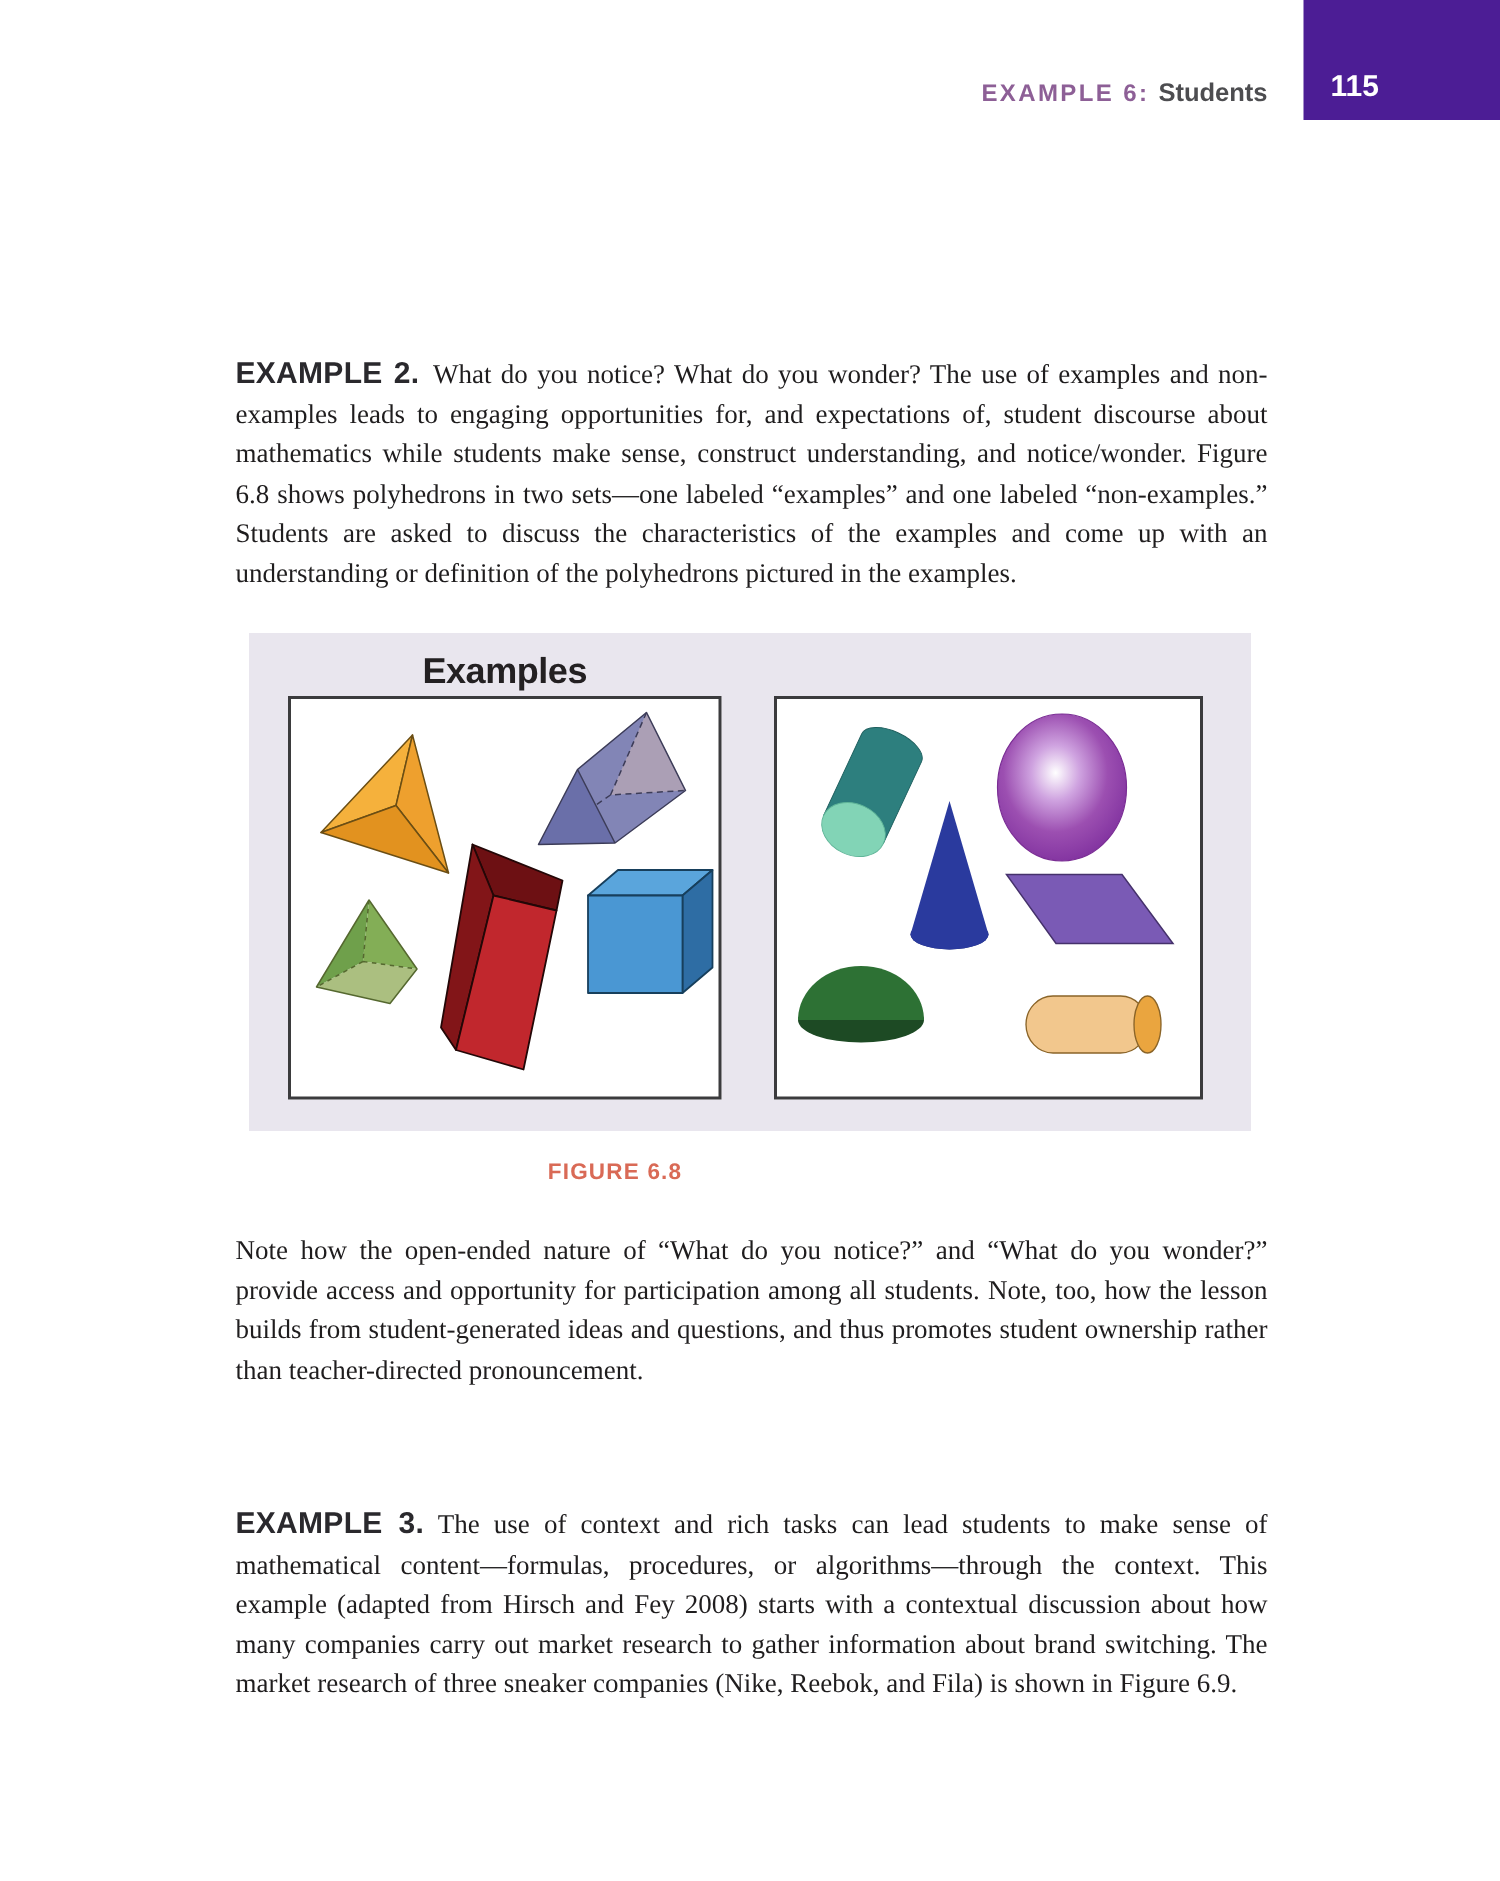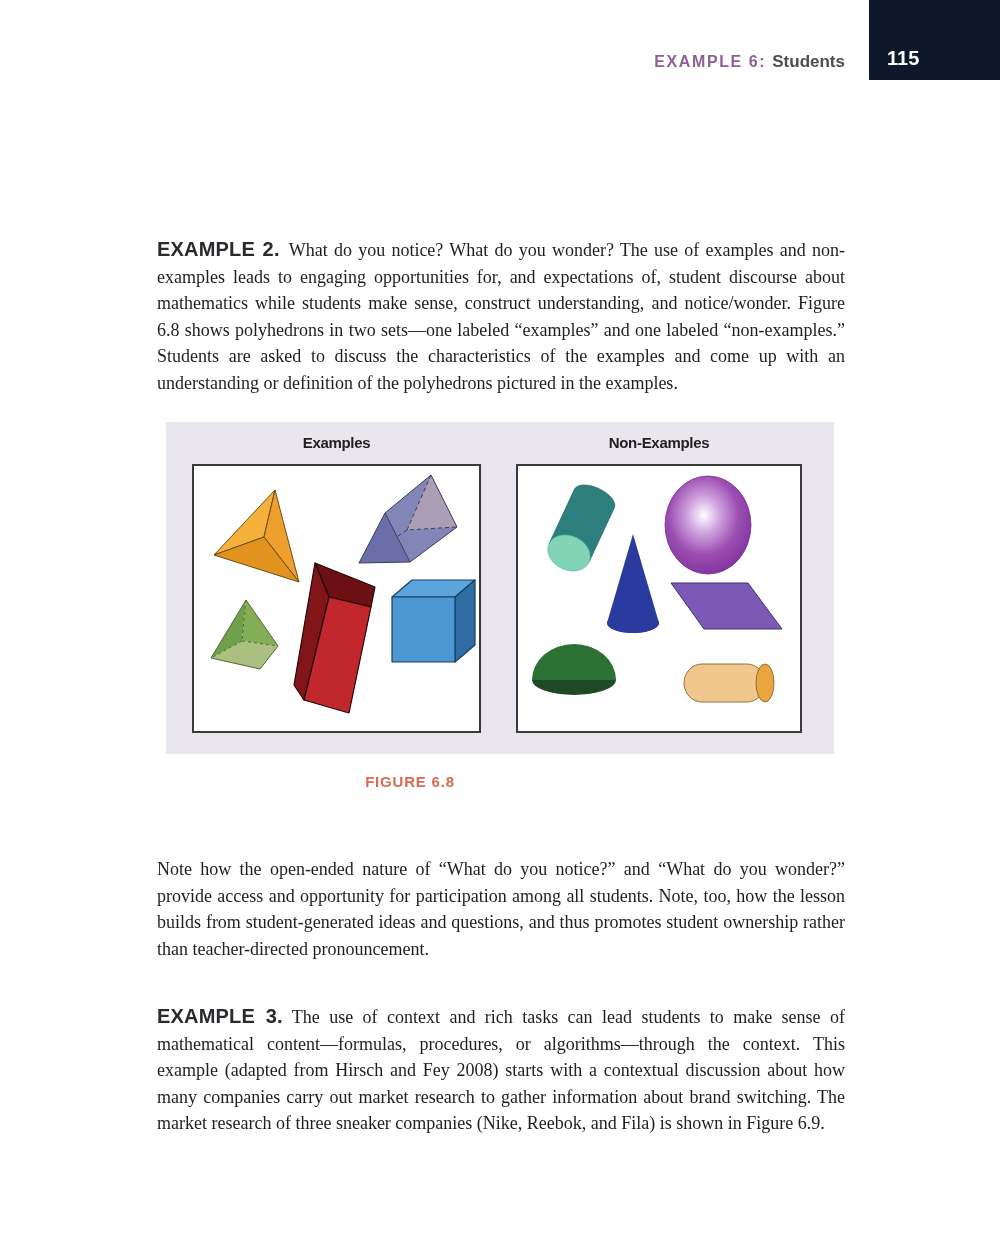--- a/index.html
+++ b/index.html
@@ -13,52 +13,52 @@
   .running-head {
     position:absolute; top:52px; right:155px;
     font-family:"Liberation Sans", sans-serif; font-weight:bold;
     font-size:17px; white-space:nowrap;
   }
   .chap-label { color:#8d5f96; letter-spacing:1.6px; font-size:16px; }
   .chap-title { color:#4d4d50; margin-left:6px; }
 
   .page-tab {
     position:absolute; top:0; right:0; width:131px; height:80px;
-    background:#0f172a;
+    background:#4c1d95;
   }
   .page-tab .num {
     position:absolute; left:18px; bottom:10px;
     color:#ffffff; font-family:"Liberation Sans", sans-serif;
     font-weight:bold; font-size:20px;
   }
 
   
   .tblock {
     position:absolute; left:157px; width:688px;
     font-size:18px; line-height:26.5px; text-align:justify;
     margin:0;
   }
   .p-intro { top:130px; }
   .p-ex2   { top:236px; }
-  .p-note  { top:856px; }
+  .p-note  { top:820px; }
   .p-ex3   { top:1003px; }
   .ex-label {
     font-family:"Liberation Sans", sans-serif; font-weight:bold;
     font-size:20px; color:#2a292d; margin-right:9px; letter-spacing:0.2px;
   }
 
   
   .panel {
     position:absolute; top:422px; left:166px; width:668px; height:332px;
     background:#e9e6ee; margin:0;
   }
   .col-title {
     position:absolute; top:12px; height:24px;
     font-family:"Liberation Sans", sans-serif; font-weight:bold;
-    font-size:15px; color:#232022; text-align:center; letter-spacing:-0.3px;
+    font-size:24px; color:#232022; text-align:center; letter-spacing:-0.3px;
   }
   .col-title.left  { left:26px;  width:289px; }
   .col-title.right { left:350px; width:286px; }
   .shape-box {
     position:absolute; top:42px; height:265px; background:#ffffff;
     border:2px solid #3b3b3d;
   }
   .shape-box.left  { left:26px;  width:285px; }
   .shape-box.right { left:350px; width:282px; }
   .shape-box svg { display:block; width:100%; height:100%; }
@@ -79,21 +79,20 @@
   </div>
   <div class="page-tab">
     <span class="num">115</span>
   </div>
 
 
   <p class="tblock p-ex2"><span class="ex-label">EXAMPLE 2.</span><span>What do you notice? What do you wonder? The use of examples and non-examples leads to engaging opportunities for, and expectations of, student discourse about mathematics while students make sense, construct understanding, and notice/wonder. Figure 6.8 shows polyhedrons in two sets—one labeled “examples” and one labeled “non-examples.” Students are asked to discuss the characteristics of the examples and come up with an understanding or definition of the polyhedrons pictured in the examples.</span></p>
 
   <figure class="panel">
     <div class="col-title left">Examples</div>
-    <div class="col-title right">Non-Examples</div>
 
     <div class="shape-box left">
       <svg viewBox="0 0 285 265">
 
         <g stroke="#6b4e14" stroke-width="1" stroke-linejoin="round">
           <polygon points="81,24 20,89 70,71" fill="#f5b13c"></polygon>
           <polygon points="81,24 70,71 105,116" fill="#eea02e"></polygon>
           <polygon points="20,89 70,71 105,116" fill="#e2921f"></polygon>
         </g>
 

